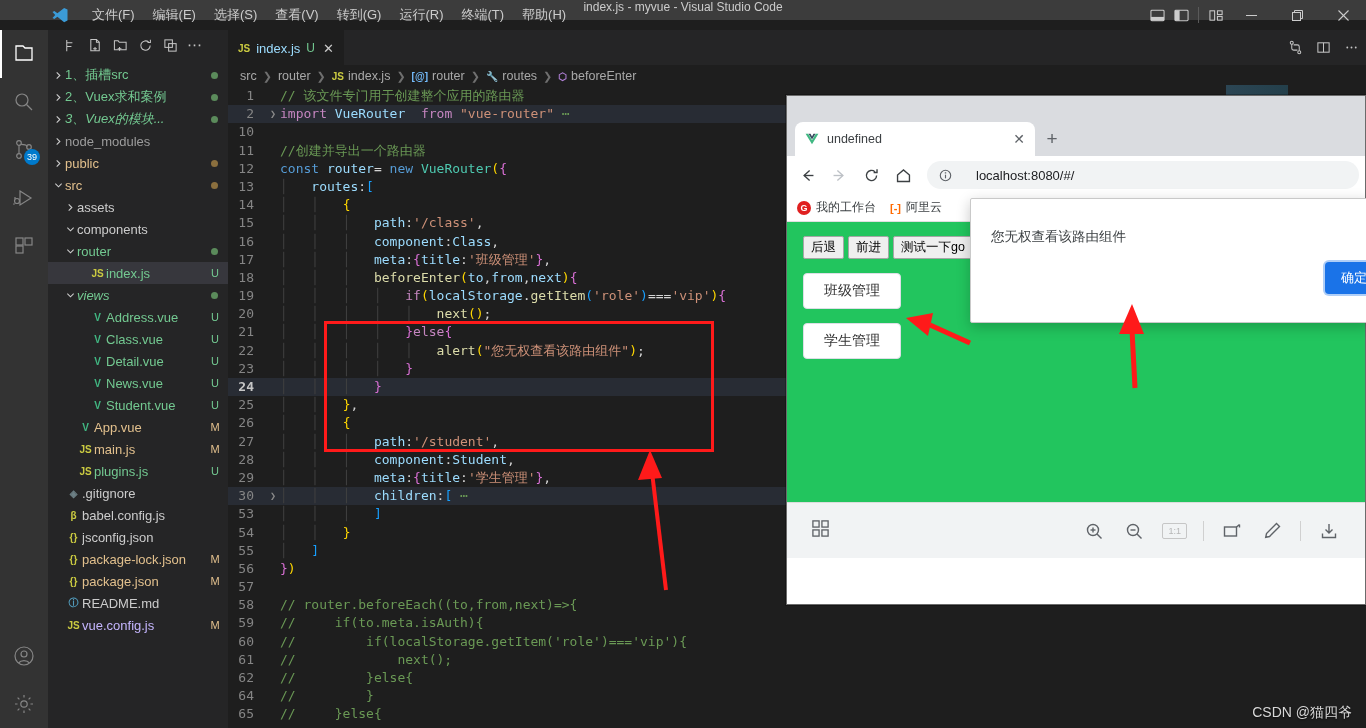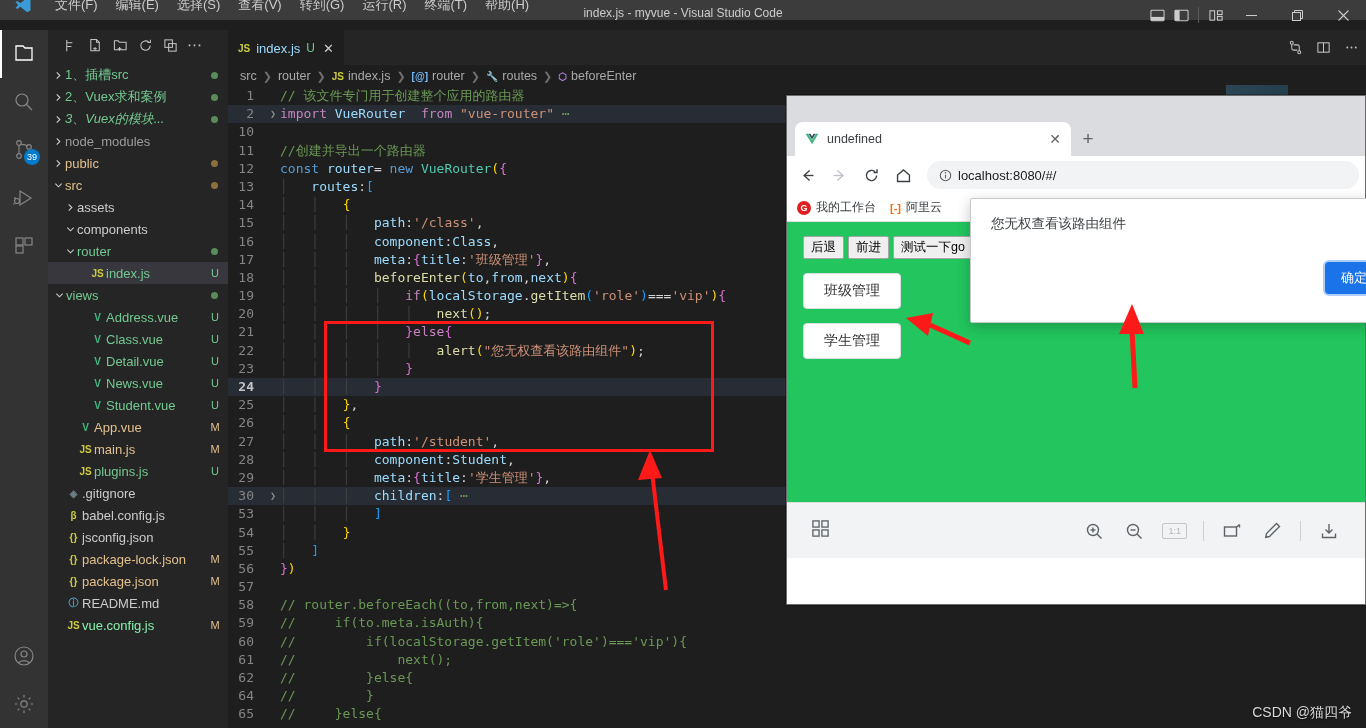--- a/index.html
+++ b/index.html
@@ -8,22 +8,23 @@
     width: 1366px; height: 728px;
     overflow: hidden;
     background: #1e1e1e;
     font-family: "Liberation Sans", sans-serif;
   }
   #root { position: relative; width: 1366px; height: 728px; background:#1e1e1e; }
 
   
   .titlebar {
     position:absolute; left:0; top:0; width:1366px; height:20px;
-    background:#3c3c3c; color:#cccccc; display:flex; align-items:flex-end;
+    background:#3c3c3c; color:#cccccc; display:flex; align-items:flex-start;
     font-size:13px;
+    padding-left:37px;
   }
   .vs-logo { width:46px; height:30px; display:flex; align-items:center; justify-content:center; }
   .vs-logo svg { width:18px; height:18px; }
   .menu { display:flex; align-items:center; height:30px; }
   .menu-item { padding:0 9px; height:30px; line-height:30px; font-size:13px; color:#cccccc; white-space:nowrap; }
   .title-center { position:absolute; left:0; right:0; text-align:center; font-size:12px; color:#cccccc; pointer-events:none;}
   .win-right { position:absolute; right:0; top:0; height:30px; display:flex; align-items:center; }
   .layout-ico { width:24px; height:30px; display:flex; align-items:center; justify-content:center; }
   .layout-ico svg { width:15px; height:15px; }
   .divider-v { width:1px; height:16px; background:#5a5a5a; margin:0 5px; }
@@ -130,35 +131,35 @@
   
   .browser {
     position:absolute; left:786px; top:95px; width:580px; height:510px;
     background:#ffffff; border:1px solid #6b6b6b;
     box-shadow:0 0 0 1px rgba(0,0,0,.25);
     overflow:hidden;
   }
   .br-topstrip { height:20px; background:#dadce0; }
   .br-tabs { height:40px; background:#dadce0; display:flex; align-items:flex-end; padding-left:8px; }
   .br-tab {
-    height:34px; width:276px; background:#fff; border-radius:8px 8px 0 0;
+    height:34px; width:240px; background:#fff; border-radius:8px 8px 0 0;
     display:flex; align-items:center; gap:8px; padding:0 10px; font-size:12.5px; color:#3c4043;
   }
   .br-tab .vuelogo { width:14px; height:12px; }
   .br-tab .tabtitle { flex:1 1 auto; overflow:hidden; text-overflow:ellipsis; white-space:nowrap; }
   .br-tab .tabx { font-size:14px; color:#5f6368; }
   .br-newtab { width:34px; height:34px; display:flex; align-items:center; justify-content:center;
                font-size:19px; color:#5f6368; }
   .br-nav { height:38px; background:#fff; display:flex; align-items:center; padding:0 6px; gap:4px; }
   .nav-btn { width:28px; height:28px; display:flex; align-items:center; justify-content:center; }
   .nav-btn svg { width:17px; height:17px; stroke:#3c4043; fill:none; stroke-width:1.6; }
   .nav-btn.dim svg { stroke:#bdc1c6; }
   .omnibox {
     flex:1 1 auto; height:28px; background:#f1f3f4; border-radius:14px;
-    display:flex; align-items:center; gap:6px; padding:8px 12px; font-size:13px; color:#202124;
+    display:flex; align-items:center; gap:24px; padding:8px 12px; font-size:13px; color:#202124;
     margin-left:6px;
   }
   .omnibox svg { width:13px; height:13px; stroke:#5f6368; fill:none; stroke-width:1.4; }
   .bookmarks { height:28px; background:#fff; display:flex; align-items:center; gap:14px; padding:0 10px;
                font-size:12px; color:#3c4043; border-bottom:1px solid #e0e0e0; }
   .bm { display:flex; align-items:center; gap:5px; white-space:nowrap; }
   .bm .bmico { width:14px; height:14px; border-radius:50%; display:flex; align-items:center; justify-content:center;
                color:#fff; font-size:9px; font-weight:bold; }
   .page {
     position:relative; height:336px; background:#22c55e; padding:14px 16px;text-align:right;
@@ -185,21 +186,21 @@
   .fsep { width:1px; height:20px; background:#d0d0d0; }
 
   
   .jsdialog {
     position:absolute; left:970px; top:198px; width:400px; height:125px;
     background:#ffffff; border:1px solid #c9c9c9; border-radius:2px;
     box-shadow:0 4px 14px rgba(0,0,0,.22);
     padding:16px 20px; overflow:hidden;
   }
   .dlg-title { font-size:15px; color:#202124; margin-bottom:10px; }
-  .dlg-msg { font-size:13.5px; color:#3c4043; }
+  .dlg-msg { font-size:13.5px; color:#3c4043;margin-top:13px; }
   .dlg-ok {
     position:absolute; right:-14px; bottom:28px; width:58px; height:32px;
     background:#1a73e8; color:#fff; border-radius:4px; font-size:13px;
     display:flex; align-items:center; justify-content:center;
     box-shadow:0 0 0 2px rgba(26,115,232,.35);
   }
 
   
   .watermark {
     position:absolute; right:14px; bottom:6px; color:#d8d8d8; font-size:14px;
@@ -438,21 +439,21 @@
           </span>
           <span class="lbl" style="color: rgb(115, 201, 145);">router</span>
           <span class="dot" style="background: rgb(91, 139, 91);"></span>
         </div>
         <div class="row selected" style="padding-left: 28px;">
           <span class="chev"></span>
           <span class="ficon" style="color: rgb(203, 203, 65);">JS</span>
           <span class="lbl" style="color: rgb(115, 201, 145);">index.js</span>
           <span class="gitm" style="color: rgb(115, 201, 145);">U</span>
         </div>
-        <div class="row" style="padding-left: 5px;">
+        <div class="row" style="padding-left: 16px; font-style: italic;">
           <span class="chev">
             <svg viewBox="0 0 10 10">
               <path d="M1.5 3L5 6.5 8.5 3" fill="none" stroke="#cccccc" stroke-width="1.2"></path>
             </svg>
           </span>
           <span class="lbl" style="color: rgb(115, 201, 145);">views</span>
           <span class="dot" style="background: rgb(91, 139, 91);"></span>
         </div>
         <div class="row" style="padding-left: 28px;">
           <span class="chev"></span>
@@ -530,21 +531,21 @@
           <span class="gitm" style="color: rgb(226, 192, 141);">M</span>
         </div>
         <div class="row" style="padding-left: 4px;">
           <span class="chev"></span>
           <span class="ficon" style="color: rgb(81, 154, 186);">ⓘ</span>
           <span class="lbl" style="color: rgb(204, 204, 204);">README.md</span>
         </div>
         <div class="row" style="padding-left: 4px;">
           <span class="chev"></span>
           <span class="ficon" style="color: rgb(203, 203, 65);">JS</span>
-          <span class="lbl" style="color: #86efac;">vue.config.js</span>
+          <span class="lbl" style="color: #c4b5fd;">vue.config.js</span>
           <span class="gitm" style="color: rgb(226, 192, 141);">M</span>
         </div>
       </div>
   </div>
 
   <div class="editor-wrap">
 
     <div class="tabbar">
       <div class="tab">
         <span class="js-badge">JS</span>

